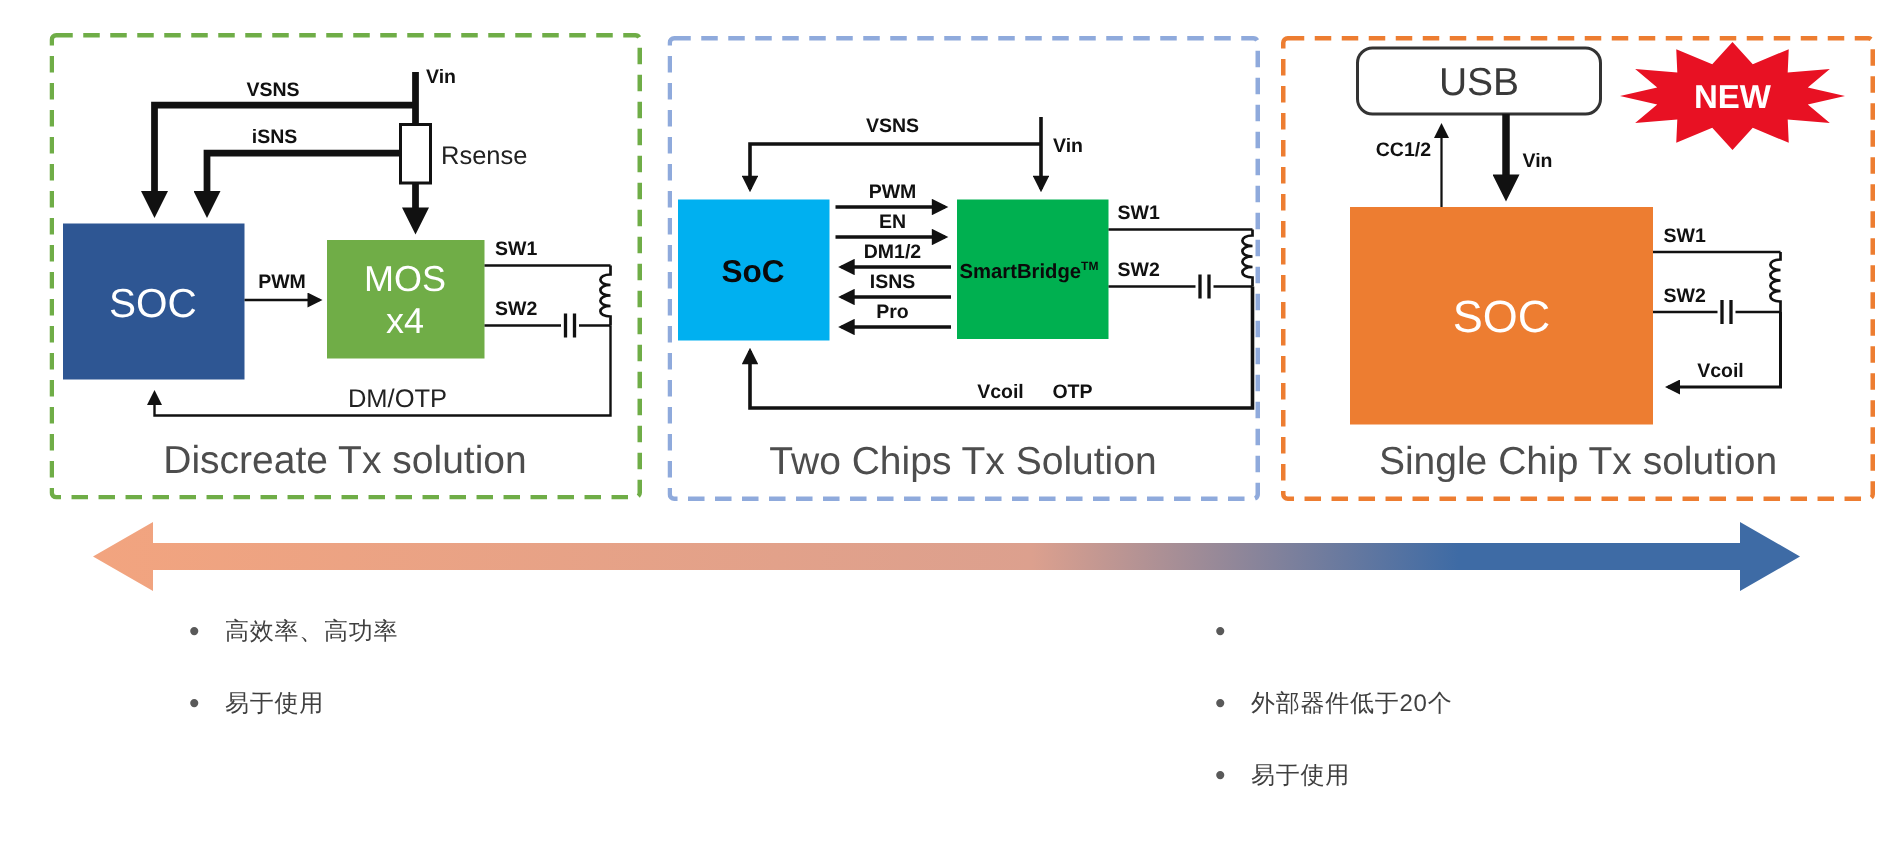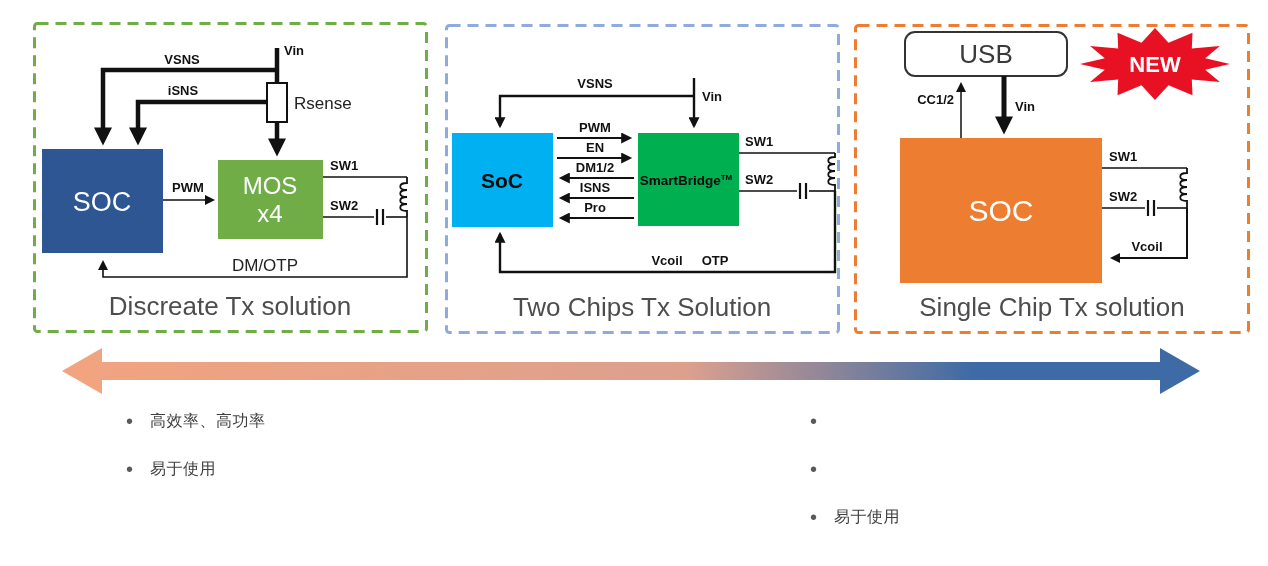--- a/index.html
+++ b/index.html
@@ -208,18 +208,19 @@
     <span class="bullet-text">易于使用</span>
   </div>
 </div>
 
 <div id="bullets-right" class="bullets">
   <div class="bullet-item">
     <span class="dot">•</span>
   </div>
   <div class="bullet-item">
     <span class="dot">•</span>
+    <span class="bullet-text">外部器件低于20个</span>
   </div>
   <div class="bullet-item">
     <span class="dot">•</span>
     <span class="bullet-text">易于使用</span>
   </div>
 </div>
 
 </body></html>

